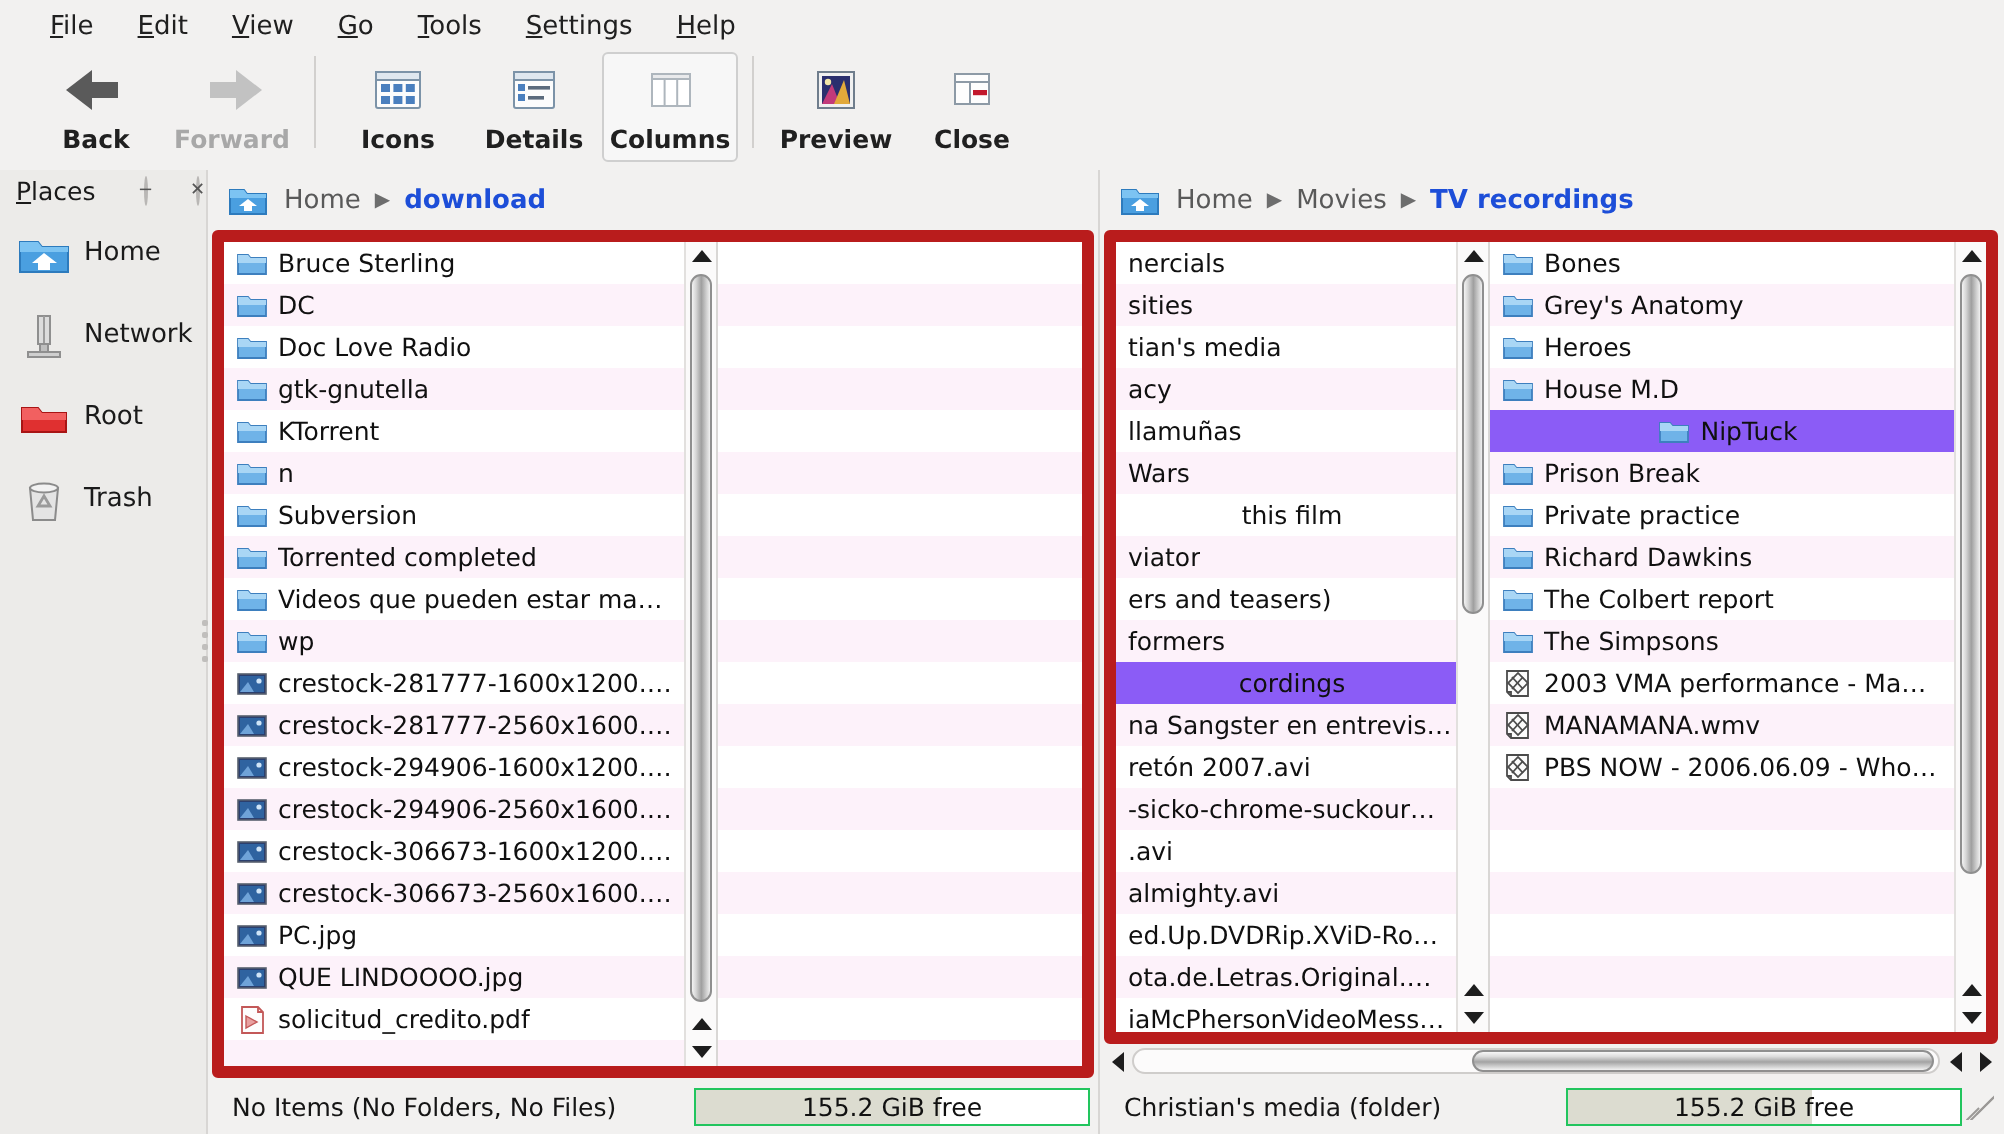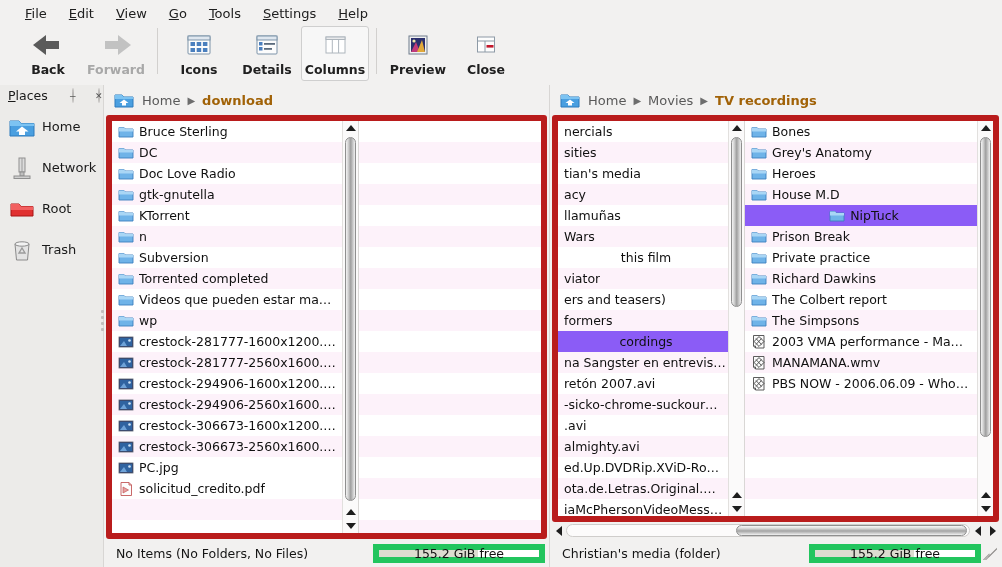--- a/index.html
+++ b/index.html
@@ -47,21 +47,21 @@
   .splitter{position:absolute;right:-1px;top:225px;width:3px;height:22px;}
   .splitter div{width:3px;height:3px;background:#c0bebc;margin-bottom:3px;border-radius:1px;}
   
   .views{flex:1;display:flex;}
   .pane{display:flex;flex-direction:column;box-sizing:border-box;}
   .pane-left{width:446px;border-right:1px solid #d8d6d4;}
   .pane-right{width:451px;}
   .crumbbar{height:30px;display:flex;align-items:center;padding-left:10px;background:#f2f1f0;}
   .crumb-home{width:20px;height:17px;margin-right:8px;}
   .crumb{font-size:13px;color:#595959;cursor:default;}
-  .crumb.cur{color:#a16207;font-weight:bold;}
+  .crumb.cur{color:#1d4ed8;font-weight:bold;}
   .crumb-sep{margin:0 7px;color:#6d6d6d;font-size:10px;}
   .cols{flex:1;display:flex;background:#fff;border:6px solid #b91c1c;border-radius:3px;margin:0 2px;overflow:hidden;box-sizing:border-box;}
   .col{position:relative;height:100%;box-sizing:border-box;overflow:hidden;background:#fff;}
   .col .rows{position:absolute;left:0;top:0;right:0;bottom:0;}
   .row{height:21px;display:flex;align-items:center;padding-left:6px;white-space:nowrap;box-sizing:border-box;cursor:default;}
   .row.alt{background:#fdf2fa;}
   .row.sel{background:#8b5cf6;justify-content:center;}
   .row .fi{width:16px;height:16px;flex:0 0 16px;margin-right:5px;}
   .row .fn{font-size:12.5px;color:#101010;overflow:hidden;text-overflow:ellipsis;}
   .col-sep{width:1px;background:#d9d7d5;height:100%;flex:0 0 1px;}
@@ -83,21 +83,21 @@
   .htri{width:0;height:0;border-top:5px solid transparent;border-bottom:5px solid transparent;}
   .htri.l{border-right:6px solid #1d1d1d;}
   .htri.r{border-left:6px solid #1d1d1d;}
   .hsb .track{flex:1;height:13px;background:#fcfbfb;border:1px solid #cfcdcb;border-radius:7px;position:relative;box-sizing:border-box;}
   .hsb .hthumb{position:absolute;top:0;height:11px;border-radius:6px;
     background:linear-gradient(to bottom,#f7f7f7 0%,#dcdcdc 25%,#a3a3a3 55%,#d2d2d2 82%,#f2f2f2 100%);
     border:1px solid #8f8f8f;box-sizing:border-box;}
   
   .statusbar{height:28px;display:flex;align-items:center;padding:0 4px;background:#f2f1f0;}
   .status-text{flex:1;font-size:12.5px;color:#151515;padding-left:8px;white-space:nowrap;overflow:hidden;}
-  .freebar{width:172px;height:19px;border:6px solid #22c55e;background:#ffffff;position:relative;box-sizing:border-box;text-align:center;}
+  .freebar{width:198px;height:19px;border:1px solid #22c55e;background:#ffffff;position:relative;box-sizing:border-box;text-align:center;}
   .freebar .fill{position:absolute;left:0;top:0;bottom:0;background:#dcdcd0;}
   .freebar .ftxt{position:absolute;left:0;right:0;top:0;bottom:0;display:flex;align-items:center;justify-content:center;font-size:12.5px;color:#111;}
   .grip{width:14px;height:14px;position:relative;overflow:hidden;margin-left:2px;}
   .grip i{position:absolute;height:1px;background:#9b9997;transform:rotate(-45deg);transform-origin:center;}
 </style>
 </head>
 <body>
 
 <div class="menubar">
   <div class="menu-item"><u>F</u><span>ile</span></div>
@@ -412,20 +412,29 @@
                 <span class="fn">crestock-306673-2560x1600.…</span>
               </div>
               <div class="row">
                 <span class="fi"><svg width="16" height="16" viewBox="0 0 16 16">
                     <rect x="1" y="3" width="14" height="10" fill="#2b3f6e" stroke="#58606e" stroke-width="0.8"></rect>
                     <rect x="2" y="4" width="12" height="8" fill="#2f63a0"></rect>
                     <path d="M2 12 L6 7 L9 12 Z" fill="#6fa3d8"></path>
                     <circle cx="11.5" cy="6.5" r="1.3" fill="#cfe4f7"></circle>
                   </svg></span>
                 <span class="fn">PC.jpg</span>
+              </div>
+              <div class="row alt">
+                <span class="fi"><svg width="16" height="16" viewBox="0 0 16 16">
+                    <rect x="1" y="3" width="14" height="10" fill="#2b3f6e" stroke="#58606e" stroke-width="0.8"></rect>
+                    <rect x="2" y="4" width="12" height="8" fill="#2f63a0"></rect>
+                    <path d="M2 12 L6 7 L9 12 Z" fill="#6fa3d8"></path>
+                    <circle cx="11.5" cy="6.5" r="1.3" fill="#cfe4f7"></circle>
+                  </svg></span>
+                <span class="fn">QUE LINDOOOO.jpg</span>
               </div>
               <div class="row">
                 <span class="fi"><svg width="16" height="16" viewBox="0 0 16 16">
                     <path d="M3 1.5 L11 1.5 L13.5 4 L13.5 14.5 L3 14.5 Z" fill="#fdfdfd" stroke="#c35858" stroke-width="0.9"></path>
                     <path d="M11 1.5 L11 4 L13.5 4" fill="none" stroke="#c35858" stroke-width="0.9"></path>
                     <path d="M5 6 L10.5 9 L5 12 Z" fill="#e8a0a0" stroke="#c35858" stroke-width="0.7"></path>
                   </svg></span>
                 <span class="fn">solicitud_credito.pdf</span>
               </div>
               <div class="row alt"></div>

